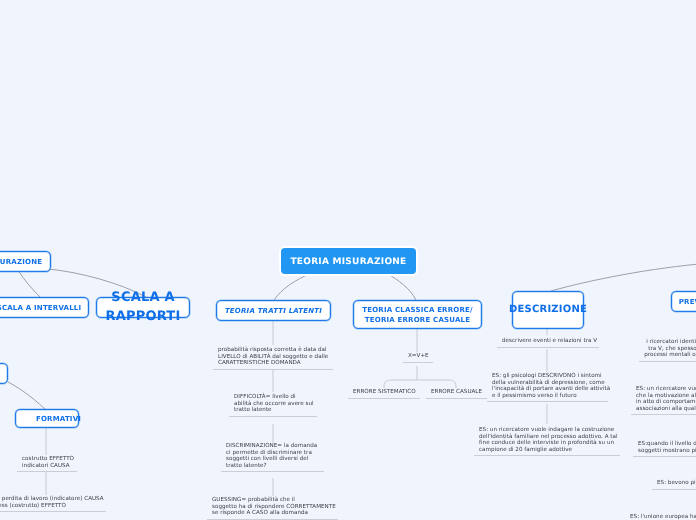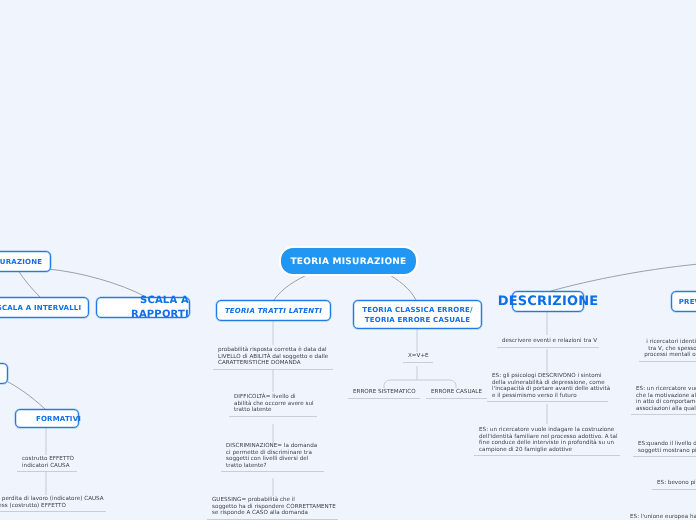--- a/index.html
+++ b/index.html
@@ -6,21 +6,21 @@
   body{width:696px;height:520px;overflow:hidden;background:#f0f4fc;
        font-family:"DejaVu Sans",sans-serif;
        -webkit-font-smoothing:antialiased;text-rendering:geometricPrecision;}
   #stage{position:relative;width:696px;height:520px;overflow:hidden;
          transform:translateZ(0);}
   svg.links{position:absolute;left:0;top:0;width:696px;height:520px;pointer-events:none;}
   .node{position:absolute;box-sizing:border-box;display:flex;align-items:center;
         justify-content:center;text-align:center;white-space:pre-line;}
   .nb{border:1.5px solid #2079e8;border-radius:5px;background:#fff;color:#0f6fe8;
       font-weight:bold;line-height:1.45;padding-top:1px;box-shadow:0 0 0 0.5px rgba(45,135,235,.5), inset 0 0 0 0.5px rgba(45,135,235,.5);}
-  .nroot{background:#2196f3;border:none;color:#fff;border-radius:12px;
+  .nroot{background:#2196f3;border:none;color:#fff;border-radius:4px;
          box-shadow:0 0 0 2px #fff;}
   .tnode{position:absolute;box-sizing:border-box;color:#3b3d45;
          font-size:5.6px;letter-spacing:0.02px;line-height:6.6px;}
   .tnode .txt{display:block;padding:0 5px;white-space:pre;line-height:6.6px;}
   .tnode .rule{display:block;height:1px;background:#cbcdd4;margin-top:2px;font-size:0;}
 </style>
 </head>
 <body>
 
 <div id="stage">
@@ -61,42 +61,42 @@
   </div>
 
   <div class="node nb" style="left:-64px;top:251px;width:115px;height:21px;font-size:7px;letter-spacing:.2px;">
     <span>SCALE DI MISURAZIONE</span>
   </div>
 
   <div class="node nb" style="left:-11px;top:297px;width:100px;height:21px;font-size:7px;letter-spacing:.2px;">
     <span>SCALA A INTERVALLI</span>
   </div>
 
-  <div class="node nb" style="left:96px;top:297px;width:94px;height:21px;font-size:10px;letter-spacing:.2px;text-align:right;">
+  <div class="node nb" style="left:96px;top:297px;width:94px;height:21px;font-size:13px;letter-spacing:.2px;">
     <span>SCALA A RAPPORTI</span>
   </div>
 
   <div class="node nb" style="left:-56px;top:363px;width:64px;height:21px;font-size:7px;letter-spacing:.2px;">
     
   </div>
 
   <div class="node nb" style="left:15px;top:409px;width:64px;height:19px;font-size:7px;letter-spacing:.2px;padding-left:23px;">
     <span>FORMATIVI</span>
   </div>
 
   <div class="node nb" style="left:216px;top:300px;width:115px;height:21px;font-size:7px;letter-spacing:.2px;font-style:italic;">
     <span>TEORIA TRATTI LATENTI</span>
   </div>
 
   <div class="node nb" style="left:353px;top:300px;width:129px;height:29px;font-size:7px;letter-spacing:.2px;">
     <span>TEORIA CLASSICA ERRORE/
 TEORIA ERRORE CASUALE</span>
   </div>
 
-  <div class="node nb" style="left:512px;top:291px;width:72px;height:21px;font-size:13px;letter-spacing:.2px;">
+  <div class="node nb" style="left:512px;top:291px;width:72px;height:38px;font-size:10px;letter-spacing:.2px;">
     <span>DESCRIZIONE</span>
   </div>
 
   <div class="node nb" style="left:671px;top:291px;width:65px;height:21px;font-size:7px;letter-spacing:.2px;">
     <span>PREVISIONE</span>
   </div>
 
   <div class="tnode" style="left:17px;top:456px;width:60px;">
     <span class="txt">costrutto EFFETTO
 indicatori CAUSA</span>

